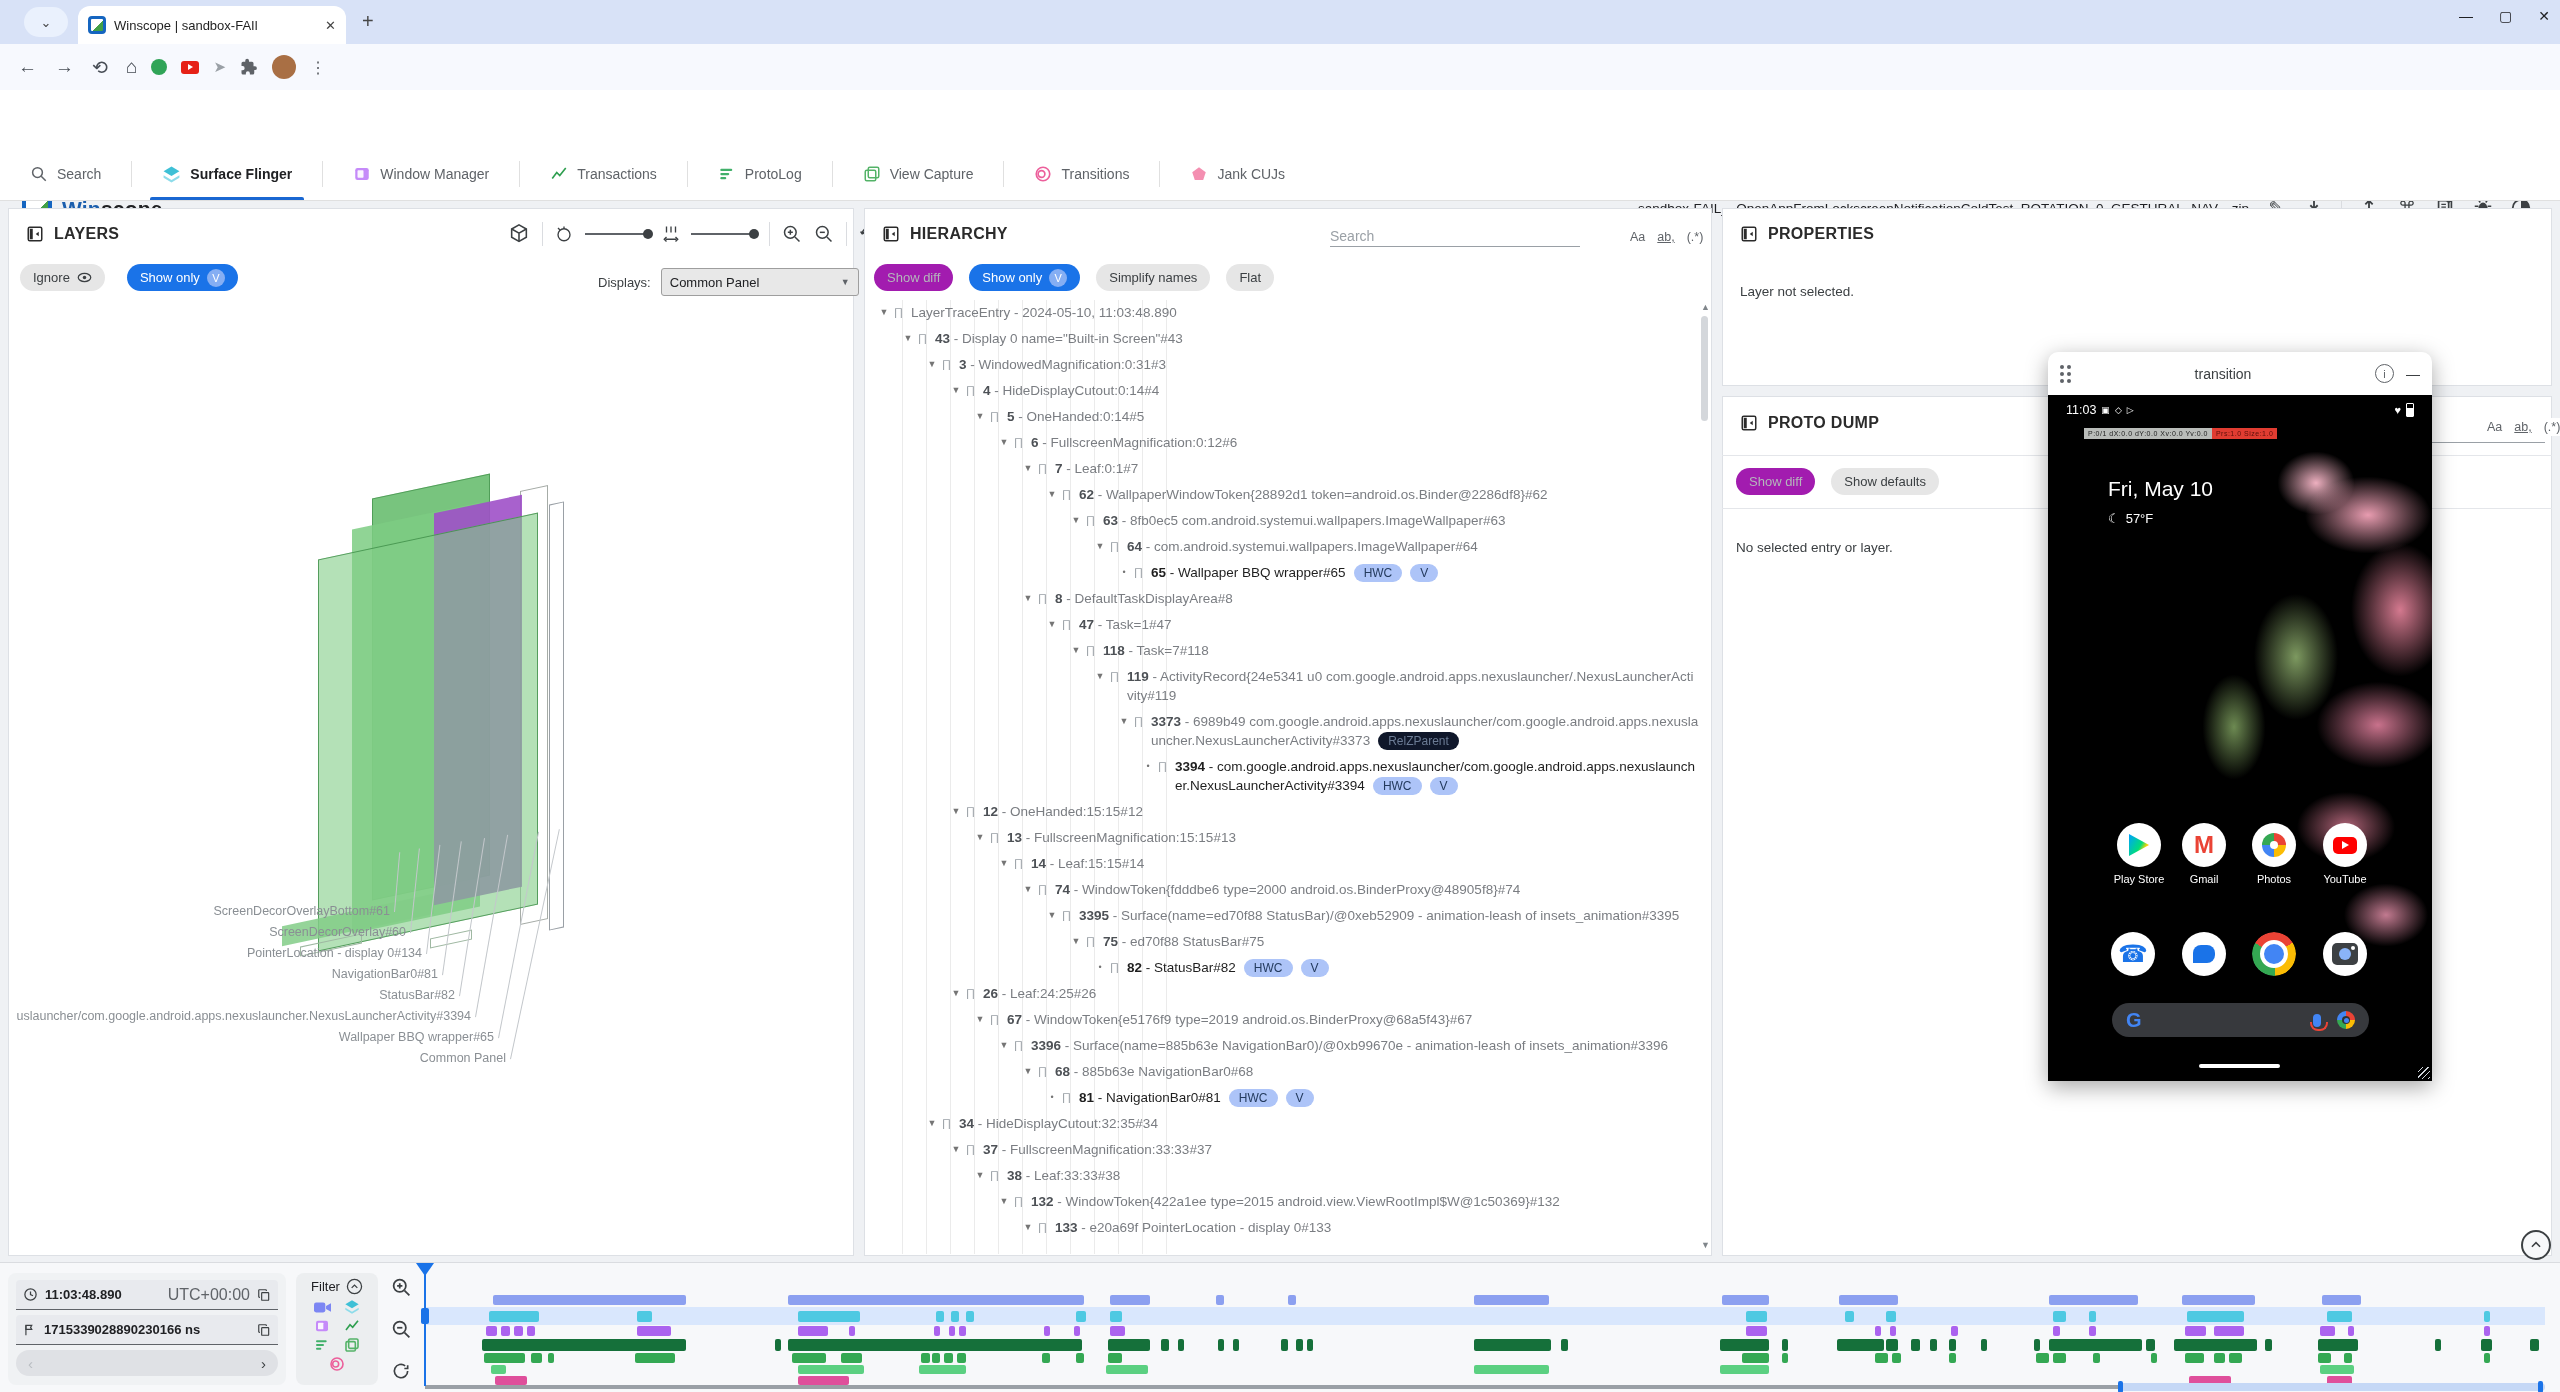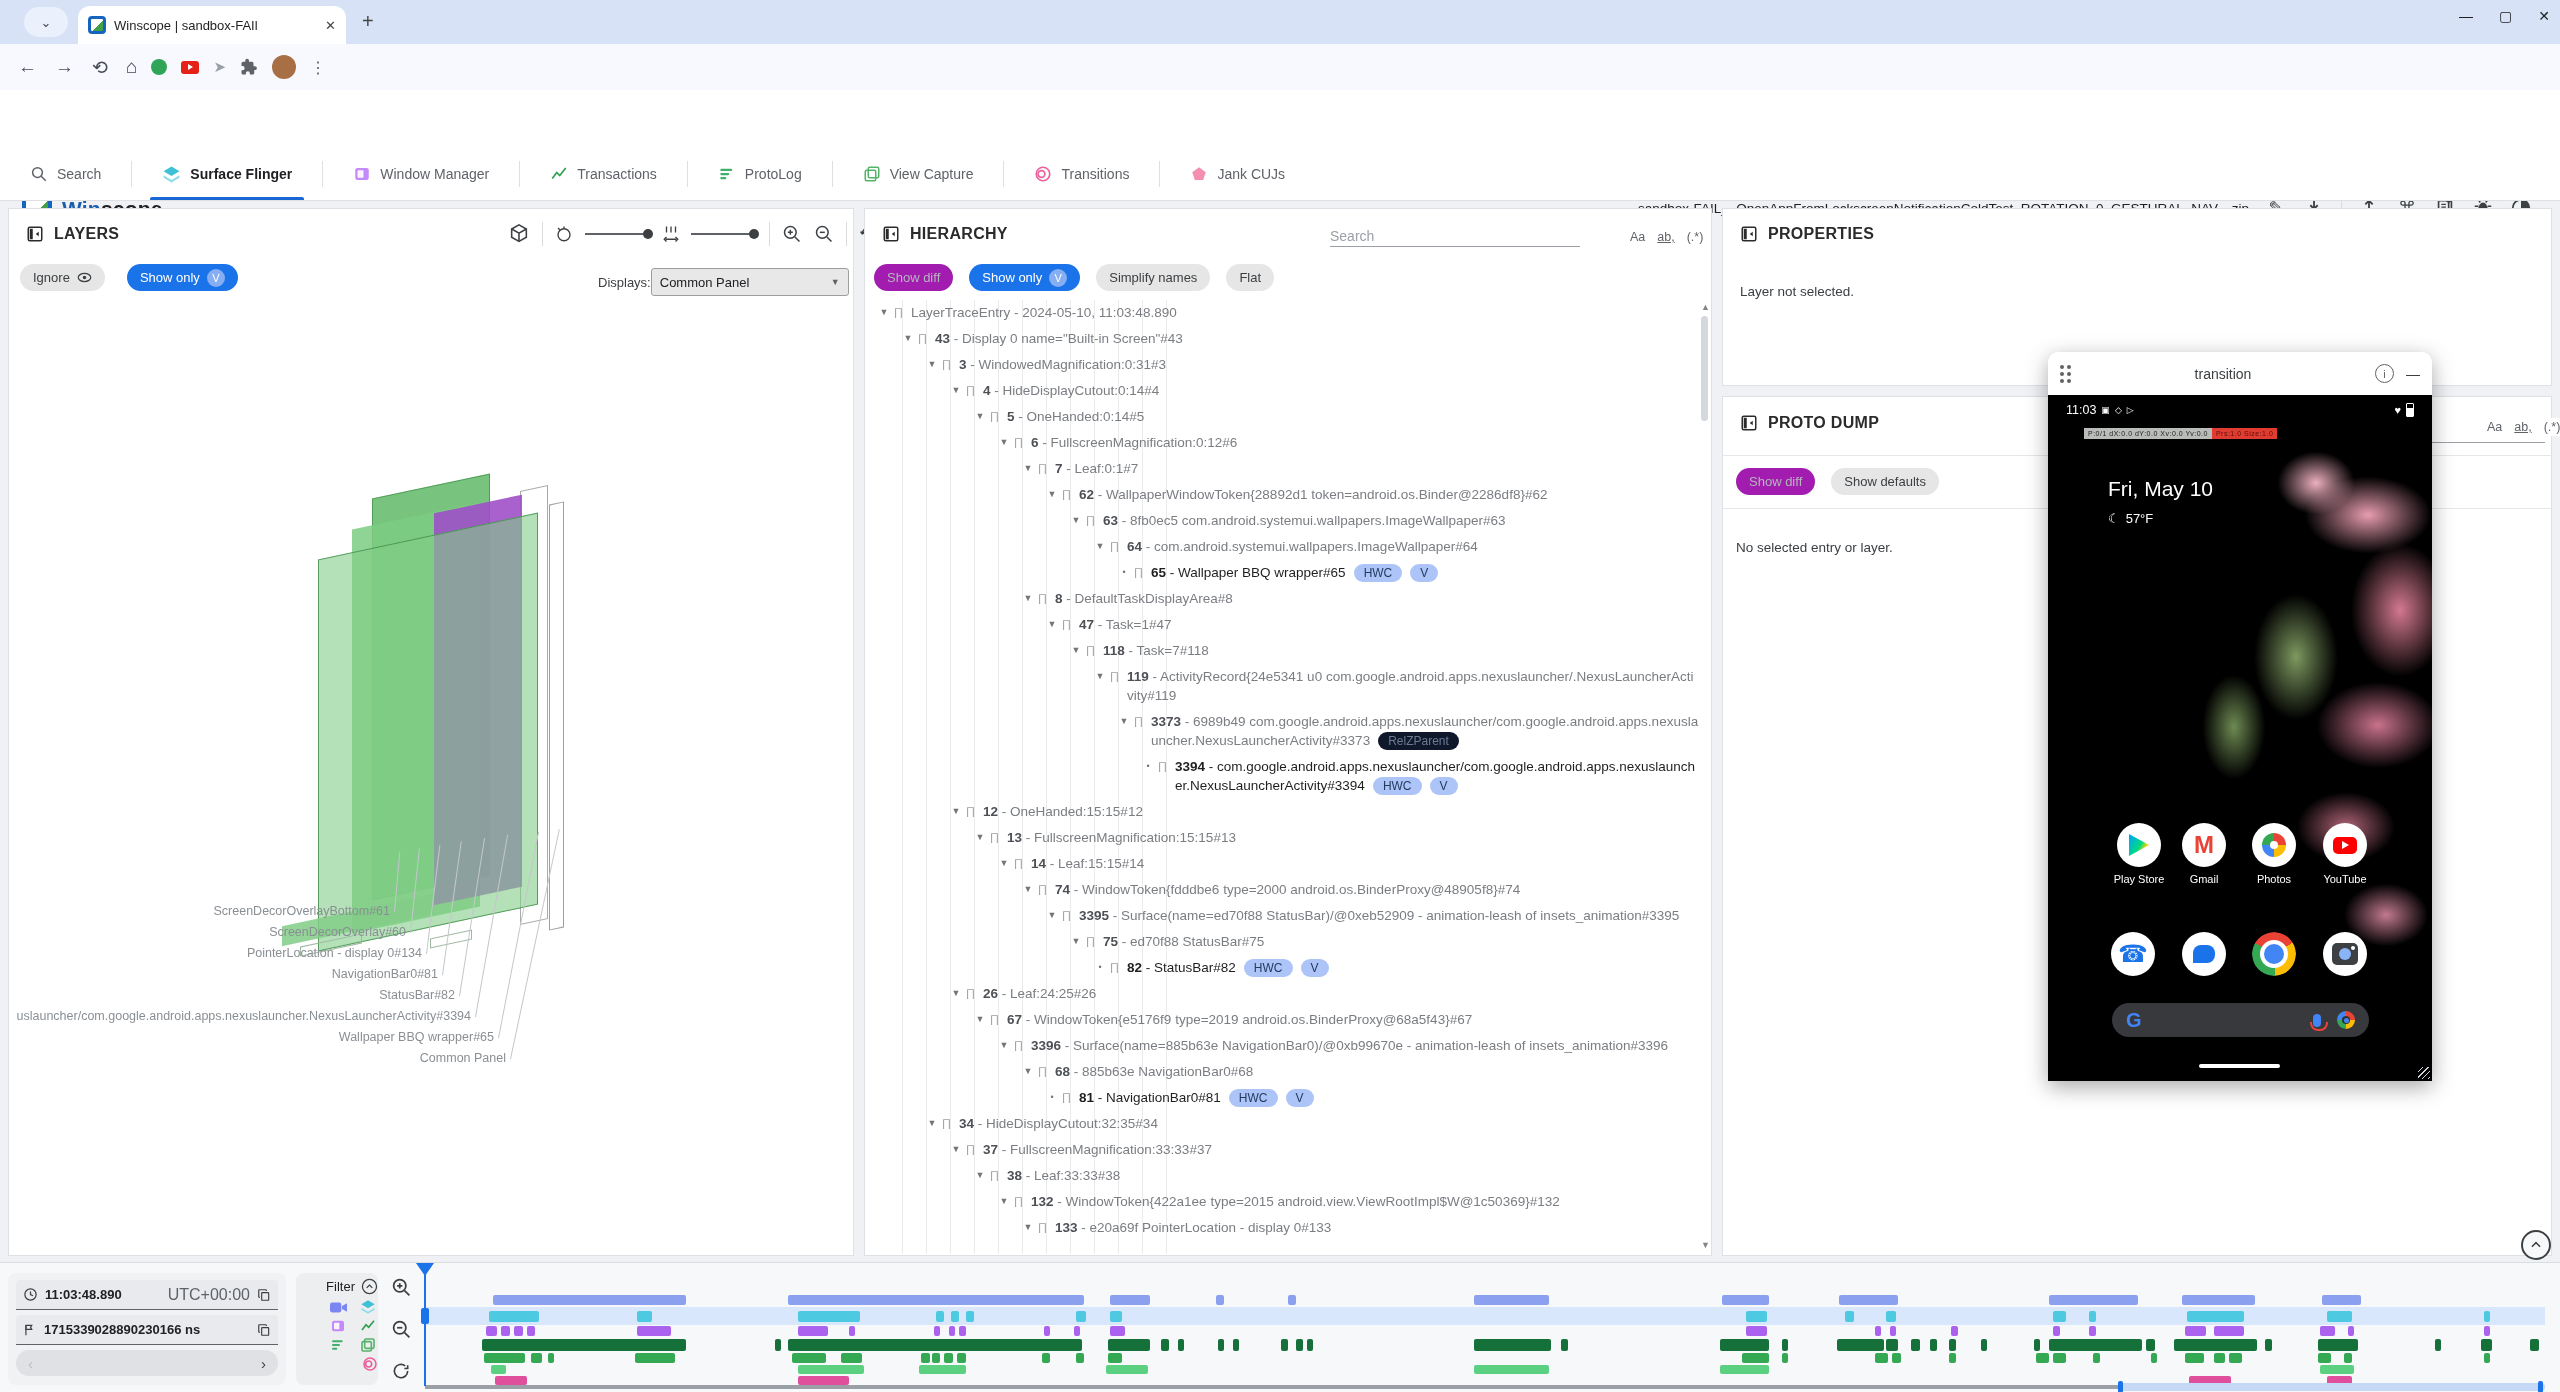--- a/index.html
+++ b/index.html
@@ -133,21 +133,21 @@
   
   #timeline{left:0;top:1262px;width:2560px;height:130px;background:#f7f8fa;border-top:1px solid #dadce0}
   #tl-card{left:8px;top:10px;width:278px;height:112px;background:#f0f2f4;border-radius:8px;padding:7px 8px;box-sizing:border-box}
   .tfield{height:29px;background:#e8eaee;border-bottom:1px solid #5f6368;border-radius:4px 4px 0 0;
     display:flex;align-items:center;gap:7px;padding:0 7px;margin-bottom:5px;font-size:13px}
   .tfield .val{font-weight:bold;color:#202124}
   .tfield .tz{margin-left:auto;color:#5f6368;font-size:16px}
   #tl-nav{height:26px;background:#dfe1e5;border-radius:13px;display:flex;align-items:center;
     justify-content:space-between;padding:0 12px;font-size:15px;color:#3c4043}
   #tl-filter{left:296px;top:10px;width:82px;height:112px;background:#eceef0;border-radius:8px;
-    display:flex;flex-direction:column;align-items:flex-end;padding-top:5px;box-sizing:border-box}
+    display:flex;flex-direction:column;align-items:center;padding-top:5px;box-sizing:border-box}
   #tl-filter .frow{display:flex;align-items:center;gap:6px;font-size:13px;color:#202124}
   .fgrid{display:grid;grid-template-columns:20px 20px;grid-gap:3px 10px;margin-top:4px;justify-items:center;align-items:center}
   #tl-zoom{left:386px;top:8px;width:30px;height:116px;display:flex;flex-direction:column;align-items:center;
     justify-content:space-between;padding:6px 0;box-sizing:border-box}
   #tl-canvas{left:425px;top:0;width:2120px;height:130px}
   .seg{position:absolute;border-radius:2px}
   #rowband{position:absolute;left:0;top:44px;width:2120px;height:18px;background:#d9e7fd}
   #cursor-line{position:absolute;left:-1px;top:3px;width:2px;height:120px;background:#1a73e8}
   #cursor-tri{position:absolute;left:-9px;top:0;width:0;height:0;border-left:9px solid transparent;
     border-right:9px solid transparent;border-top:13px solid #1a73e8}
@@ -354,21 +354,21 @@
     <svg width="15" height="15" viewBox="0 0 24 24">
         <ellipse cx="12" cy="12" rx="10" ry="6.5" fill="none" stroke="#3c4043" stroke-width="2"></ellipse>
         <circle cx="12" cy="12" r="2.8" fill="#3c4043"></circle>
       </svg>
   </span>
   <span class="chip blue">
       <span>Show only</span>
       <span class="vcircle">V</span>
     </span>
 </div>
-<div class="abs" style="left:598px;top:268px;display:flex;align-items:center;">
+<div class="abs" style="left:598px;top:268px;display:flex;align-items:center;gap:10px">
   <span style="font-size:13px;color:#3c4043">Displays:</span>
   <span style="width:180px;height:26px;background:#e8e8e8;border:1px solid #9e9e9e;border-radius:3px;display:inline-flex;align-items:center;padding:0 8px;font-size:13px;justify-content:space-between">
       <span>Common Panel</span>
       <span style="font-size:9px;color:#5f6368">▼</span>
     </span>
 </div>
 
 <div class="abs" style="left:9px;top:292px;width:844px;height:963px;overflow:hidden">
   <div class="lshape" style="left:511px;top:196px;width:26px;height:432px;border:1px solid #a6aca7"></div>
   <div class="lshape" style="left:540px;top:211px;width:13px;height:424px;border:1px solid #9aa0a6"></div>

